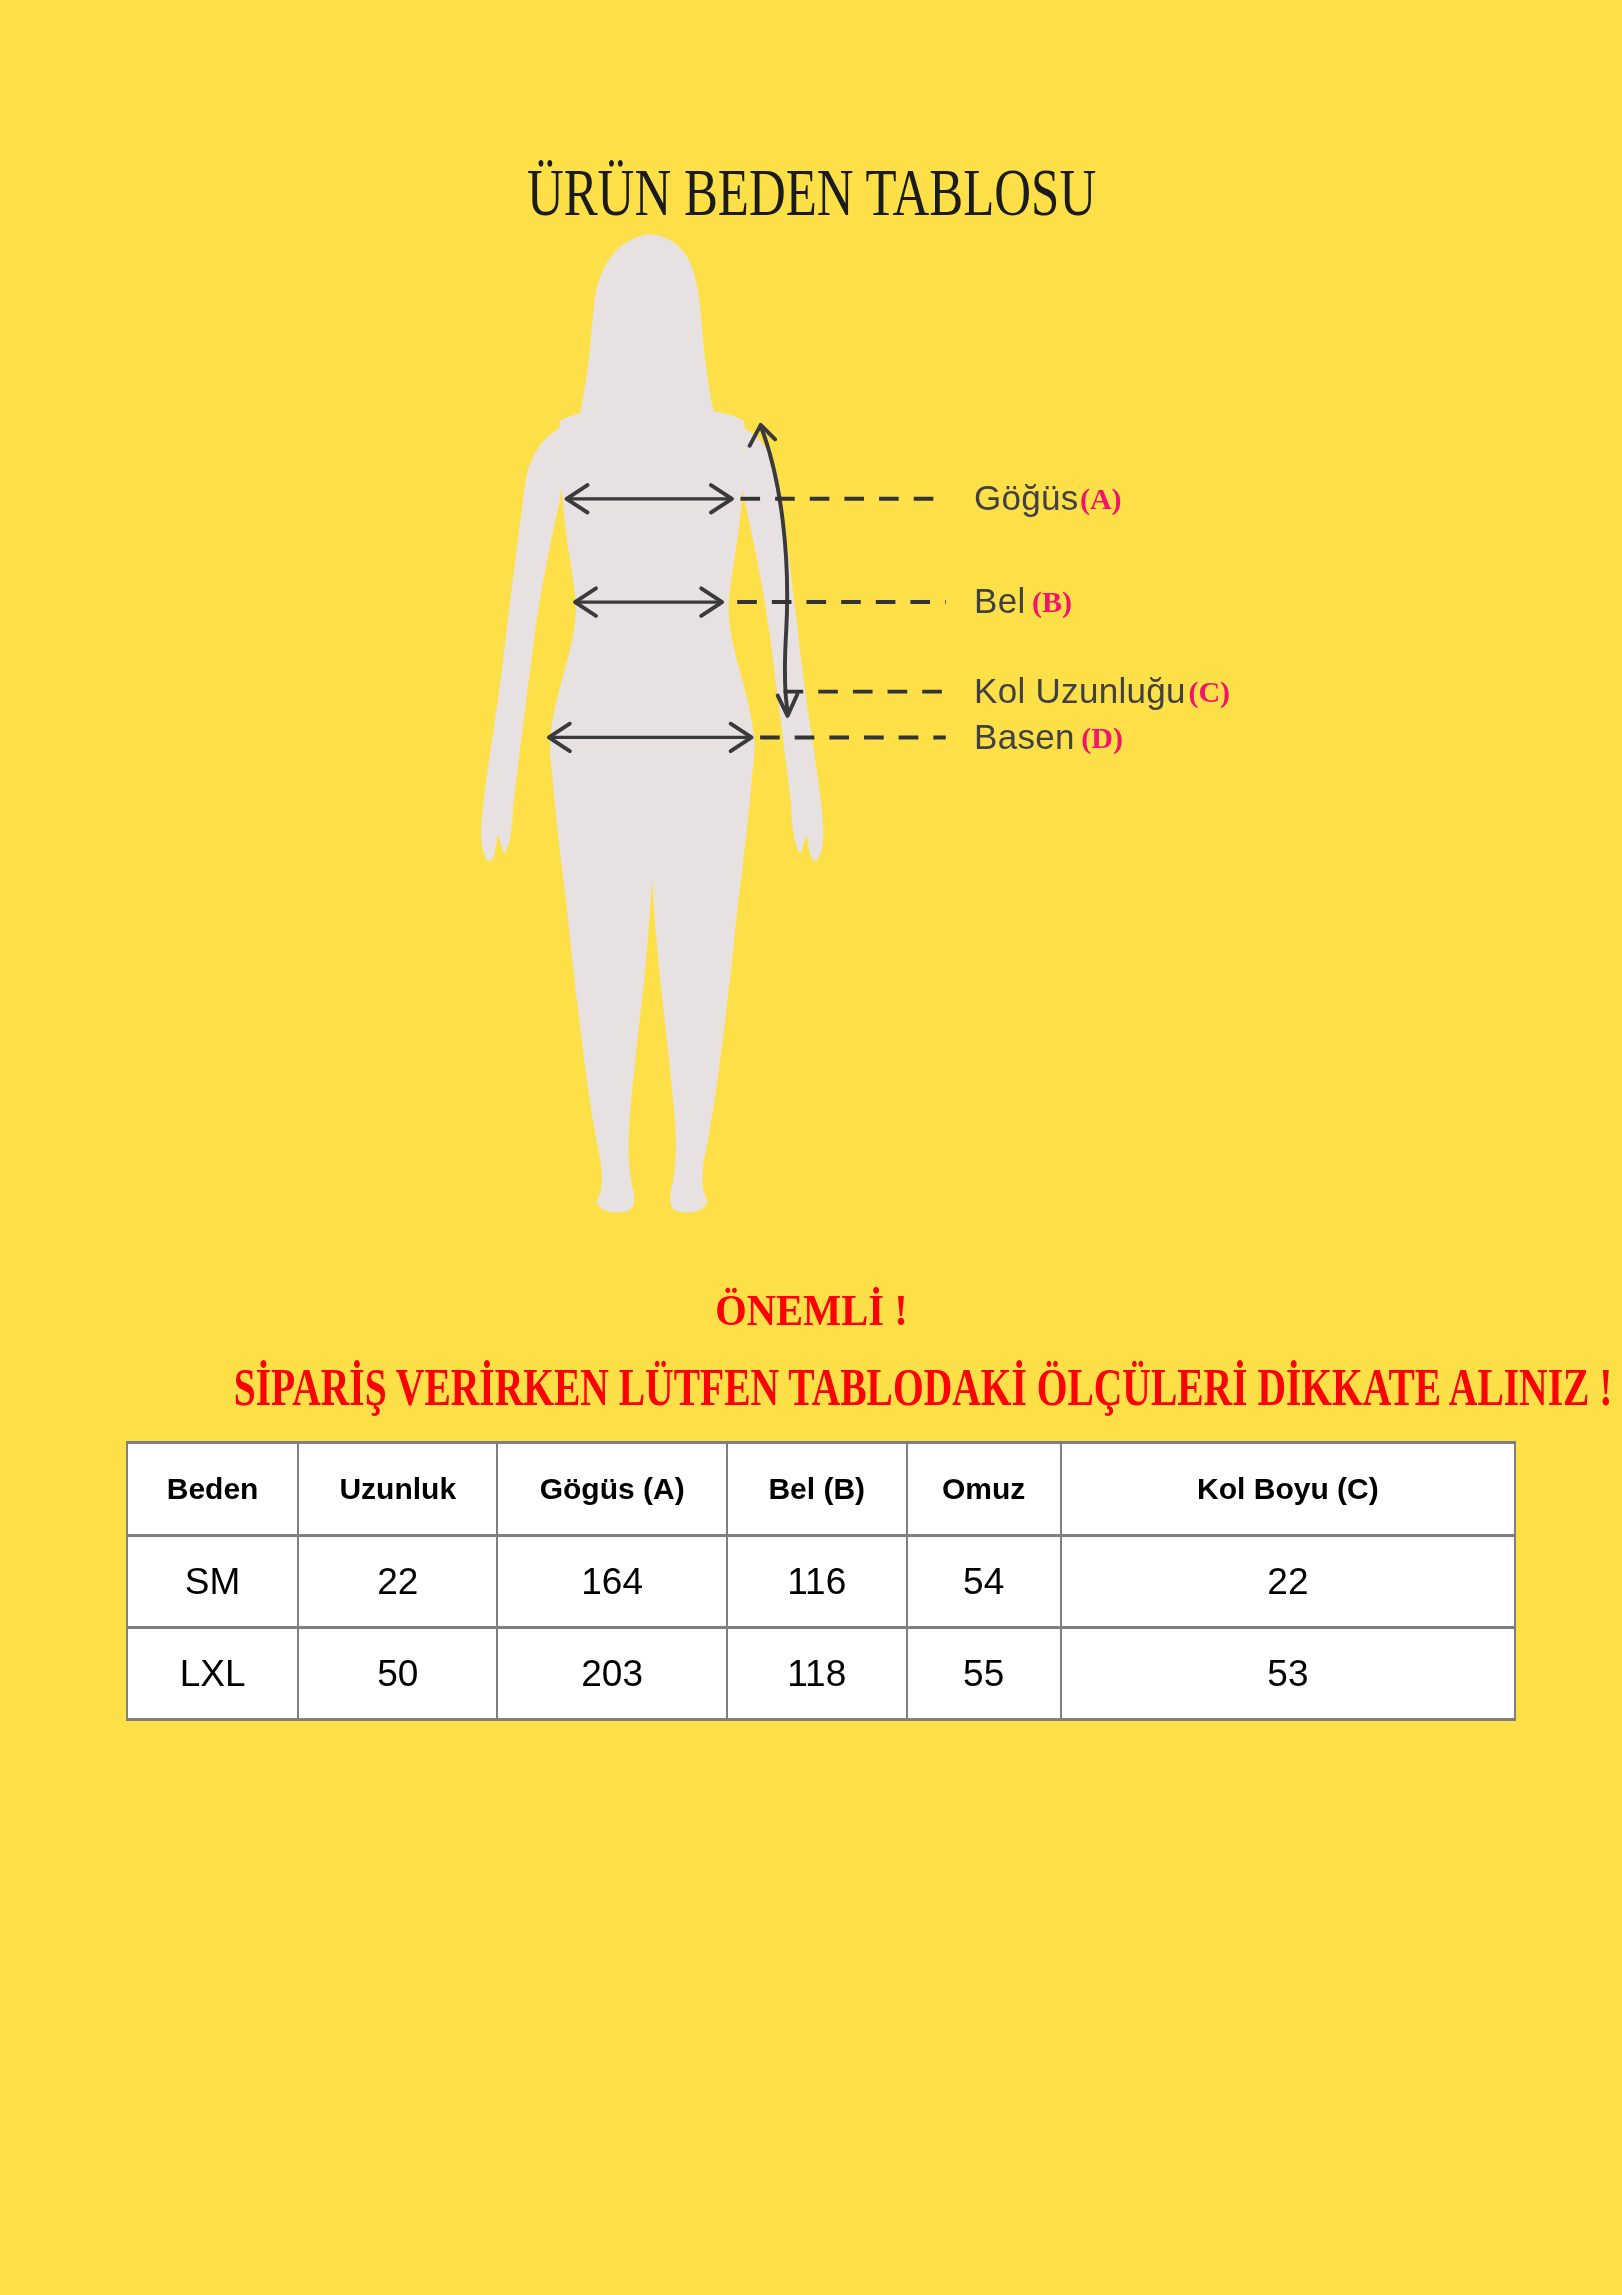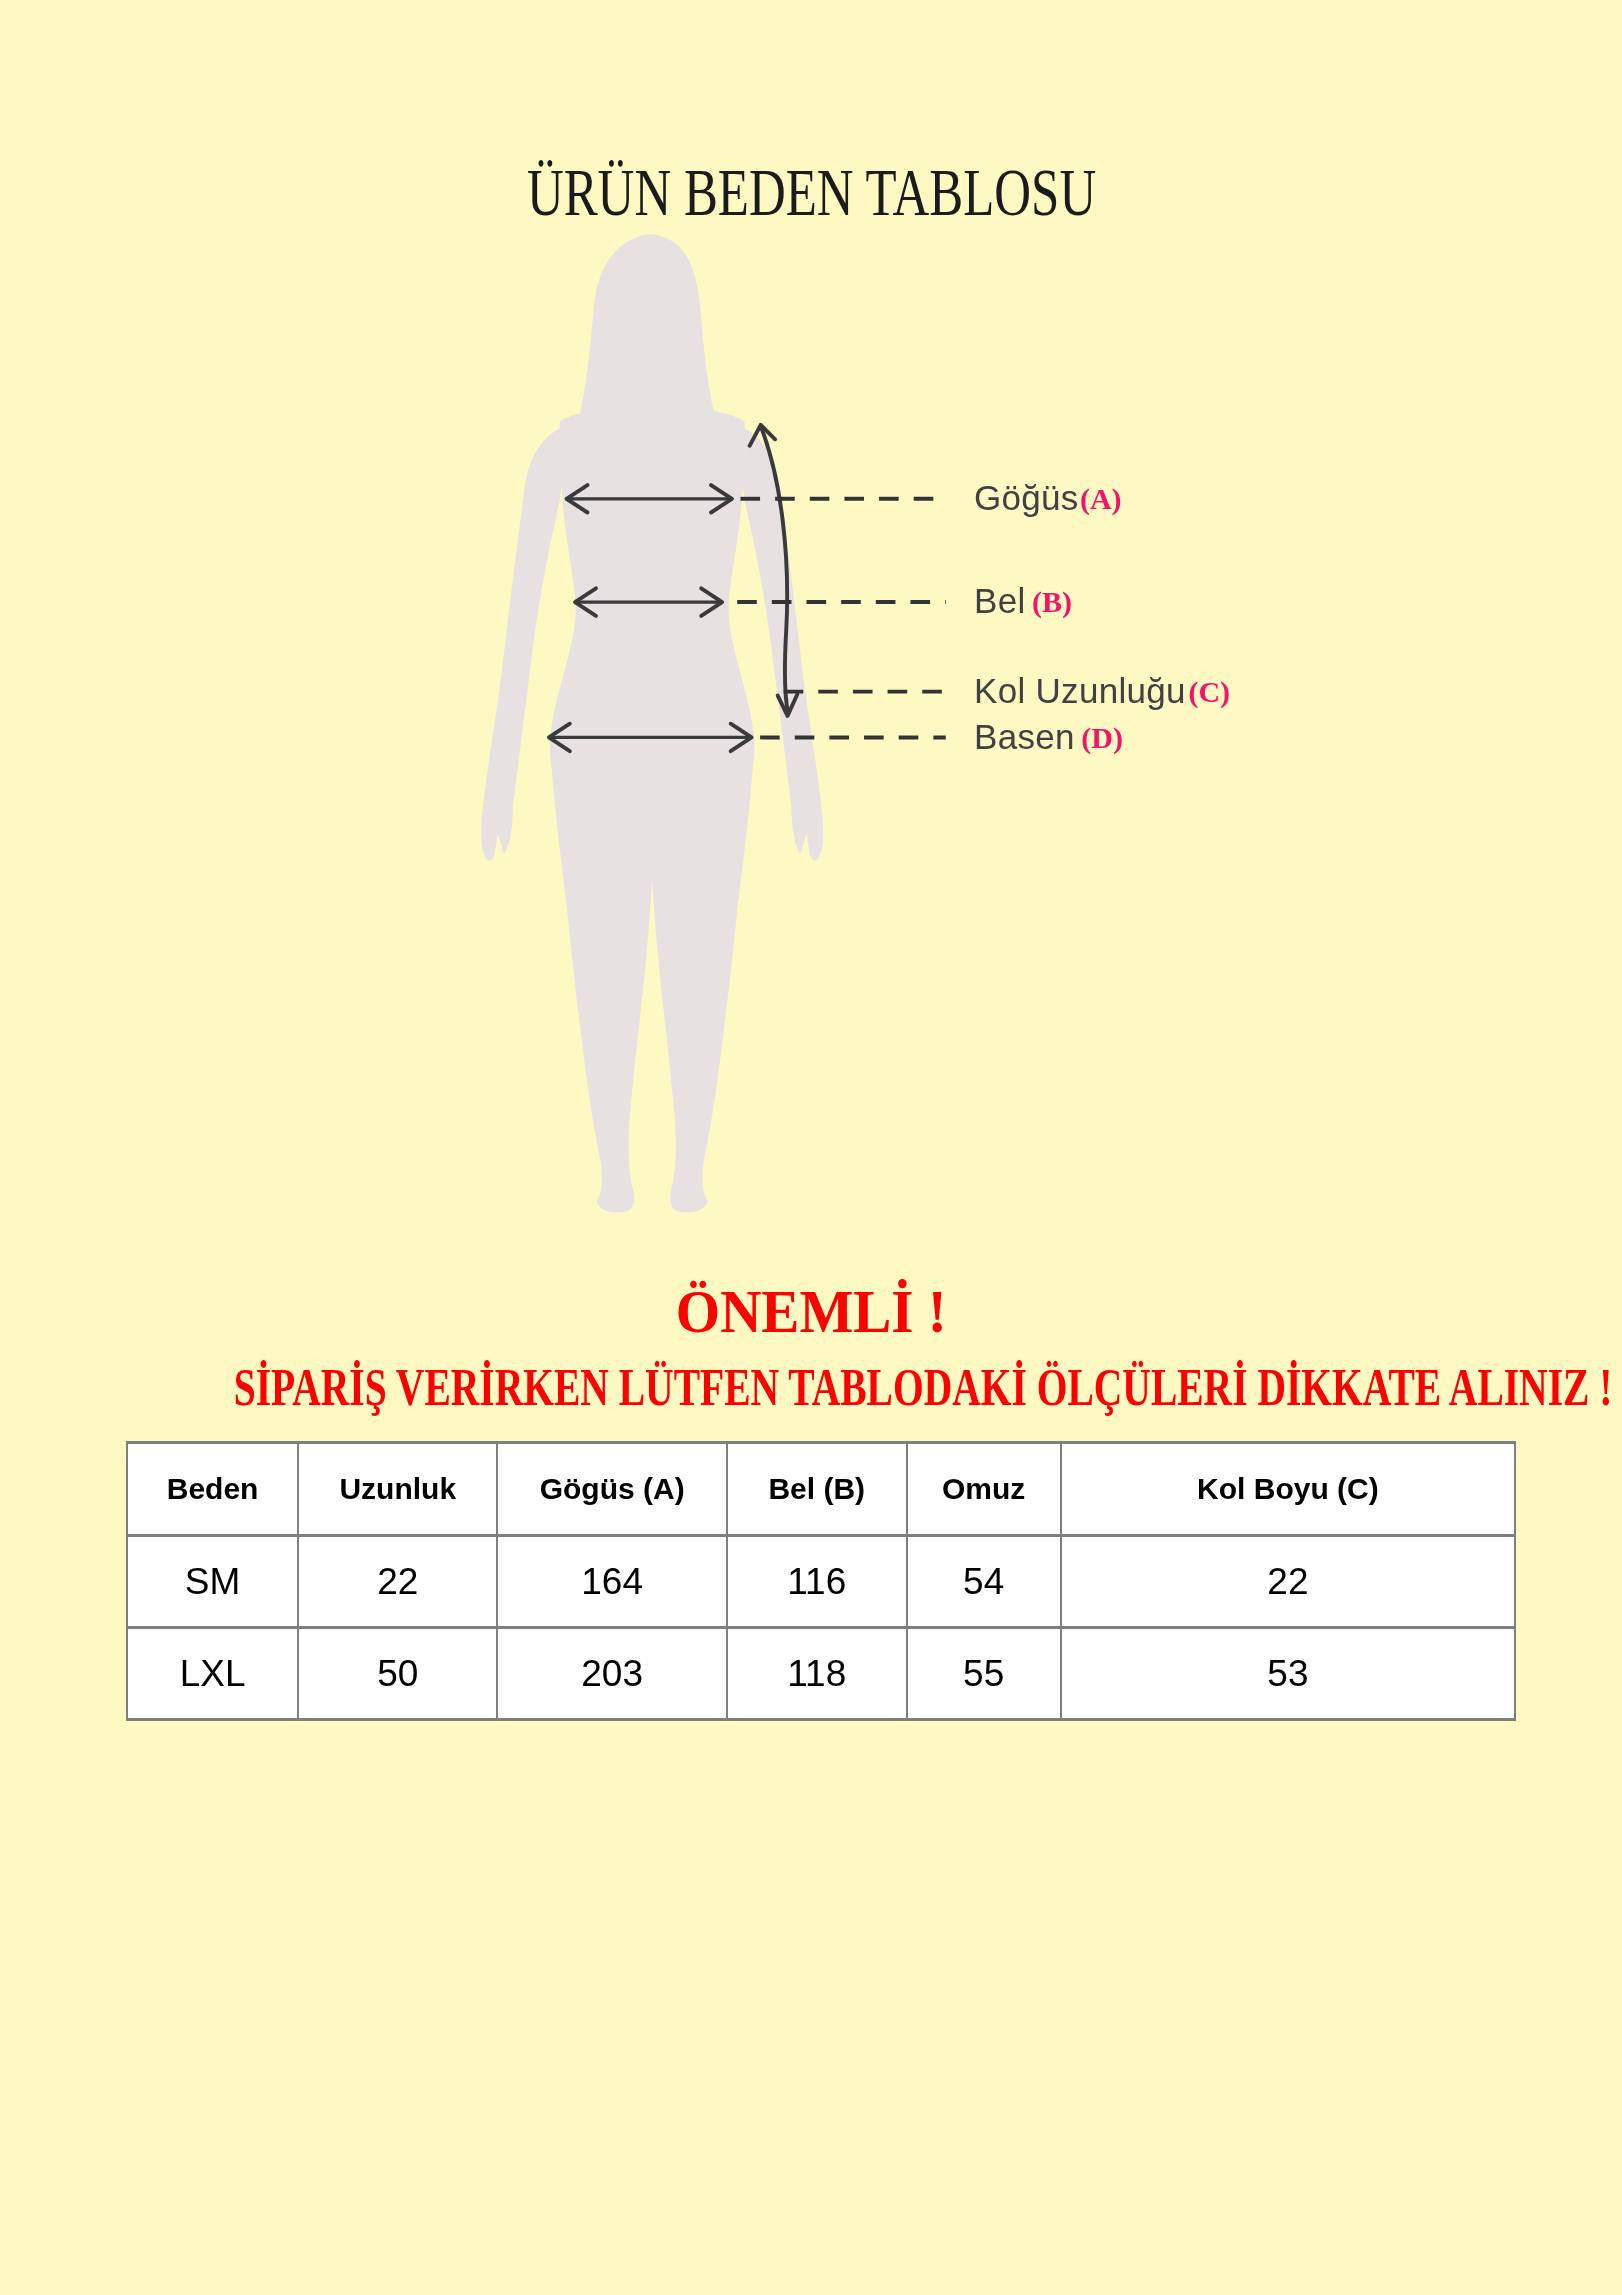--- a/index.html
+++ b/index.html
@@ -1,16 +1,16 @@
 <!DOCTYPE html>
 <html style="font-size:10.5px"><head>
 <meta charset="utf-8">
 <style>
   html,body{margin:0;padding:0;background:#fff;}
-  .page{position:relative;width:1623px;height:2295px;background:#fef9c3;overflow:hidden;
+  .page{position:relative;width:1623px;height:2295px;background:#fde047;overflow:hidden;
         font-family:"Liberation Sans",sans-serif;}
 
   
   .title{position:absolute;left:0;top:114px;width:100%;text-align:center;
          font-family:"Liberation Serif",serif;font-weight:400;color:#1b1b1b;
          font-size:67px;line-height:67px;white-space:nowrap;}
   .squeeze76{display:inline-block;transform:scaleX(.76);transform-origin:center;white-space:nowrap;}
   .squeeze92{display:inline-block;transform:scaleX(.92);transform-origin:center;white-space:nowrap;}
 
   
@@ -20,21 +20,21 @@
   .mlabel .mletter{font-family:"Liberation Serif",serif;font-weight:700;font-size:30px;
           color:#f2146b;vertical-align:1.3px;margin-left:6.5px;letter-spacing:0;}
   .mlabel-0{top:477px;}  .mlabel-0 .mletter{margin-left:1.3px;}
   .mlabel-1{top:580px;}
   .mlabel-2{top:670px;} .mlabel-2 .mletter{margin-left:2.6px;}
   .mlabel-3{top:716px;}
 
   
   .warn-title{position:absolute;left:0;top:1280px;width:100%;text-align:center;
           font-family:"Liberation Serif",serif;font-weight:700;color:#fd0000;
-          font-size:62px;line-height:62px;white-space:nowrap;}
+          font-size:44px;line-height:62px;white-space:nowrap;}
   .warn-sub{position:absolute;left:0;top:1362px;width:100%;text-align:center;
           font-family:"Liberation Serif",serif;font-weight:700;color:#fd0000;
           font-size:52px;line-height:52px;white-space:nowrap;padding-left:16px;}
 
   
   table.size{position:absolute;left:126px;top:1441px;width:1390px;height:269px;
           border-collapse:collapse;table-layout:fixed;background:#fff;}
   table.size td,table.size th{border:2px solid #7f7f7f;border-top-width:3.9px;border-bottom-width:3.9px;
           text-align:center;vertical-align:middle;padding:0;color:#000;}
   table.size th{font-size:30px;font-weight:700;height:90px;}

